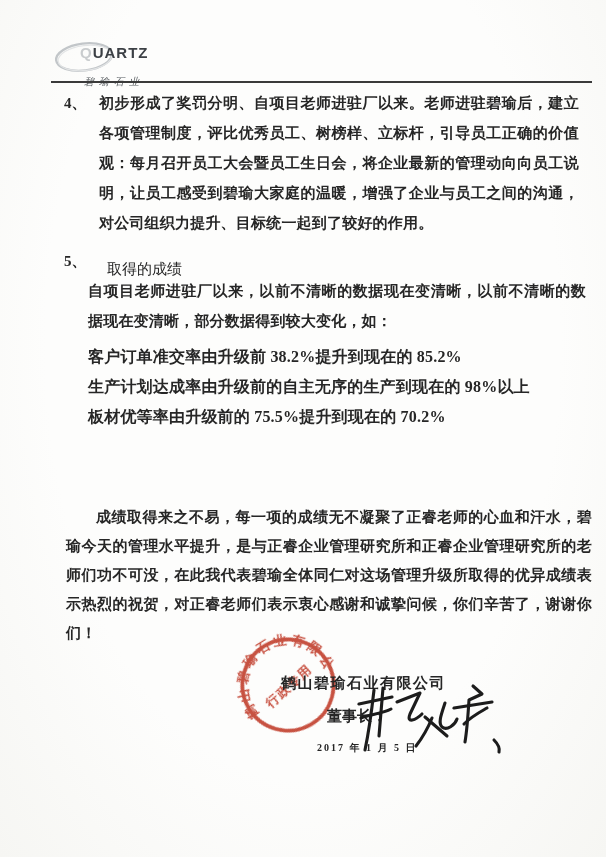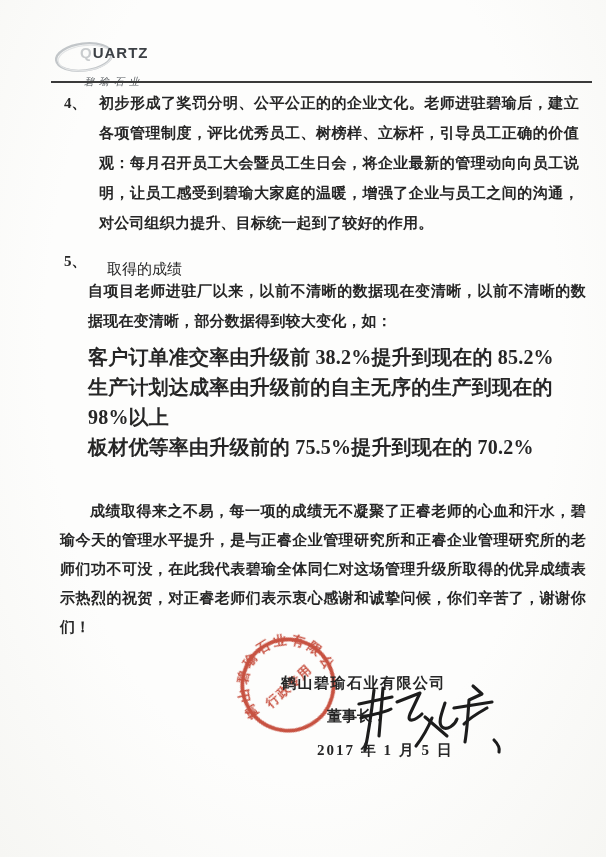--- a/index.html
+++ b/index.html
@@ -32,32 +32,32 @@
   .num{font-weight:700;font-size:15px;line-height:30px;}
   .body-text{
     margin:0;font-size:15px;line-height:30px;font-weight:600;
     text-align:justify;letter-spacing:.2px;
   }
   #item4{left:64px;top:88px;width:515px;}
   #item5-head{left:64px;top:246px;width:515px;}
   #item5-head .item-title{margin:8px;font-size:15px;line-height:30px;font-weight:400;}
   #item5-intro{position:absolute;left:88px;top:276px;width:498px;}
   #stats{position:absolute;left:88px;top:342px;width:498px;}
-  #stats p{margin:0;font-size:20px;line-height:30px;font-weight:600;letter-spacing:.2px;}
-  .closing{position:absolute;margin:8px;font-size:15px;line-height:29px;font-weight:600;
+  #stats p{margin:0;font-size:16px;line-height:30px;font-weight:600;letter-spacing:.2px;}
+  .closing{position:absolute;margin:14px;font-size:15px;line-height:29px;font-weight:600;
     text-align:justify;text-indent:2em;letter-spacing:.2px;}
   #closing-p1{left:52px;top:489px;width:526px;}
   #closing-p2{left:52px;top:606px;width:526px;}
 
   
   .company-name{position:absolute;left:281px;top:674px;font-size:15px;font-weight:700;letter-spacing:1.5px;}
   .role-label{position:absolute;left:327px;top:707px;font-size:15px;font-weight:700;}
   .signature{position:absolute;left:352px;top:678px;}
   .sig-stroke{stroke:#1c1c1c;stroke-width:3.1;fill:none;stroke-linecap:round;stroke-linejoin:round;}
-  .doc-date{position:absolute;left:317px;top:741px;font-size:15px;font-weight:700;letter-spacing:2px;}
+  .doc-date{position:absolute;left:317px;top:741px;font-size:10px;font-weight:700;letter-spacing:2px;}
 
   
   .stamp{
     position:absolute;left:231px;top:628px;width:114px;height:114px;
     transform:rotate(-30deg);
     mix-blend-mode:multiply;opacity:.88;filter:blur(.3px);
   }
   .stamp text{fill:var(--stamp-color,#c23a28);font-weight:700;
     font-family:"Liberation Serif","DejaVu Serif",serif;}
   .stamp .ring{stroke:var(--stamp-color,#c23a28);fill:none;}
@@ -74,21 +74,21 @@
     </svg>
     <div class="logo-textwrap">
       <div class="logo-brand">QUARTZ</div>
       <div class="logo-sub">碧瑜石业</div>
     </div>
   </div>
   <div class="rule"></div>
 
   <section class="numbered" id="item4">
     <span class="num">4、</span>
-    <p class="body-text">初步形成了奖罚分明、公平公正的的企业文化。老师进驻碧瑜后，建立各项管理制度，评比优秀员工、树榜样、立标杆，引导员工正确的价值观：每月召开员工大会暨员工生日会，将企业最新的管理动向向员工说明，让员工感受到碧瑜大家庭的温暖，增强了企业与员工之间的沟通，对公司组织力提升、目标统一起到了较好的作用。</p>
+    <p class="body-text">初步形成了奖罚分明、自项目老师进驻厂以来。老师进驻碧瑜后，建立各项管理制度，评比优秀员工、树榜样、立标杆，引导员工正确的价值观：每月召开员工大会暨员工生日会，将企业最新的管理动向向员工说明，让员工感受到碧瑜大家庭的温暖，增强了企业与员工之间的沟通，对公司组织力提升、目标统一起到了较好的作用。</p>
   </section>
 
   <section class="numbered" id="item5-head">
     <span class="num">5、</span>
     <p class="item-title">取得的成绩</p>
   </section>
 
   <p class="body-text" id="item5-intro">自项目老师进驻厂以来，以前不清晰的数据现在变清晰，以前不清晰的数据现在变清晰，部分数据得到较大变化，如：</p>
 
   <div id="stats">

